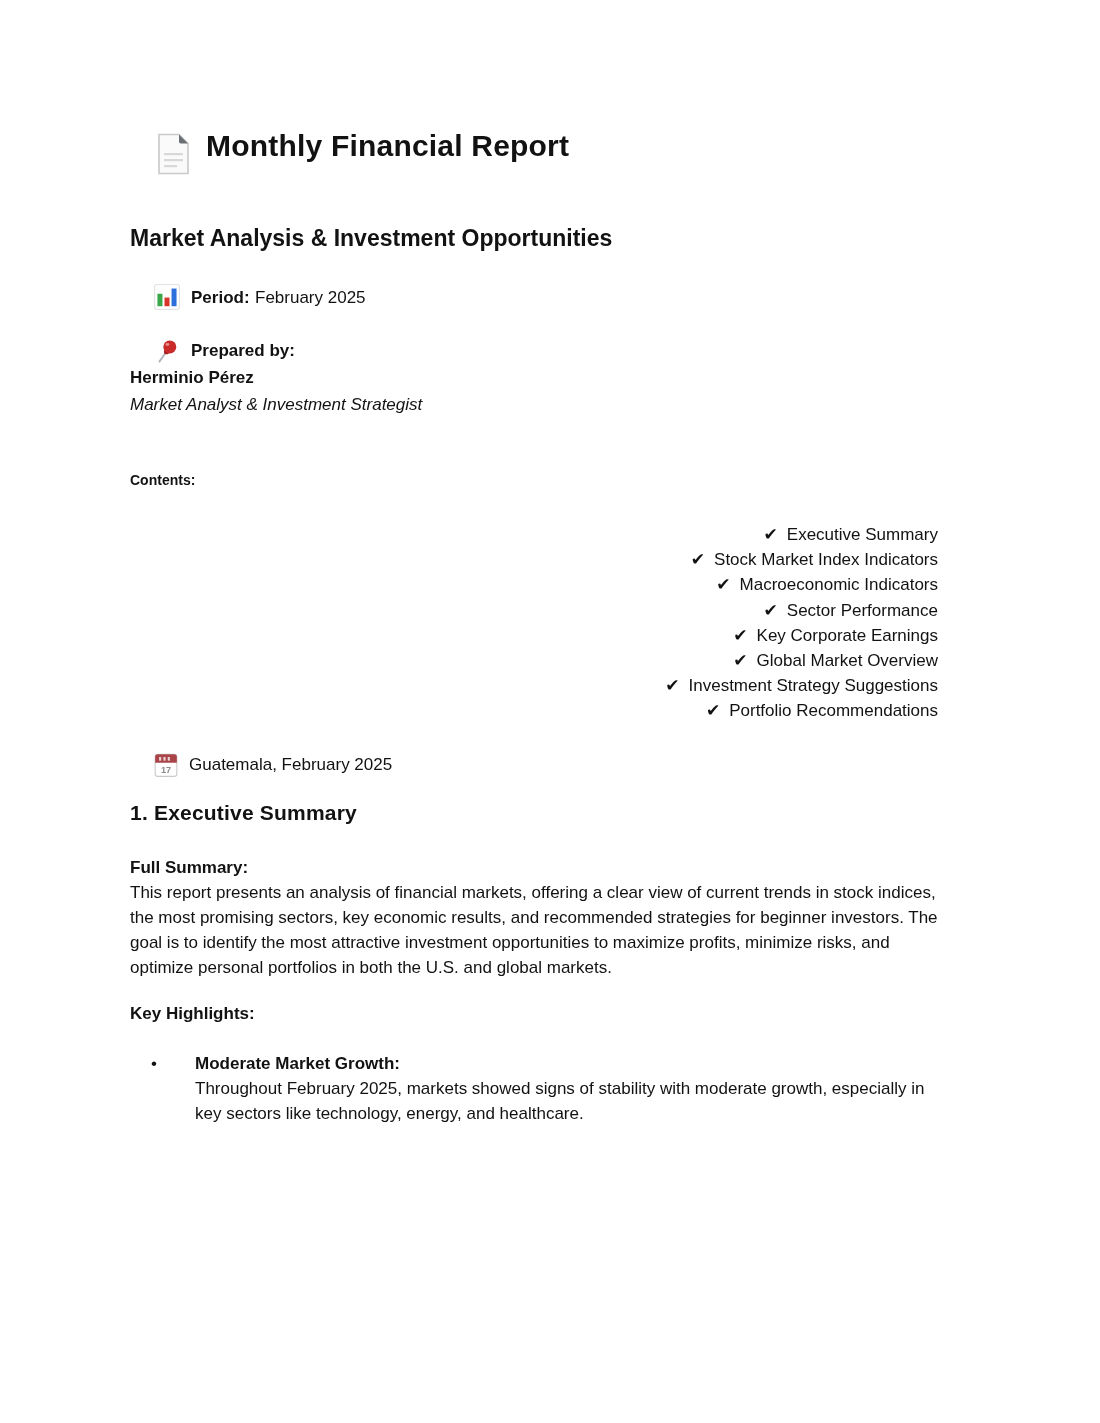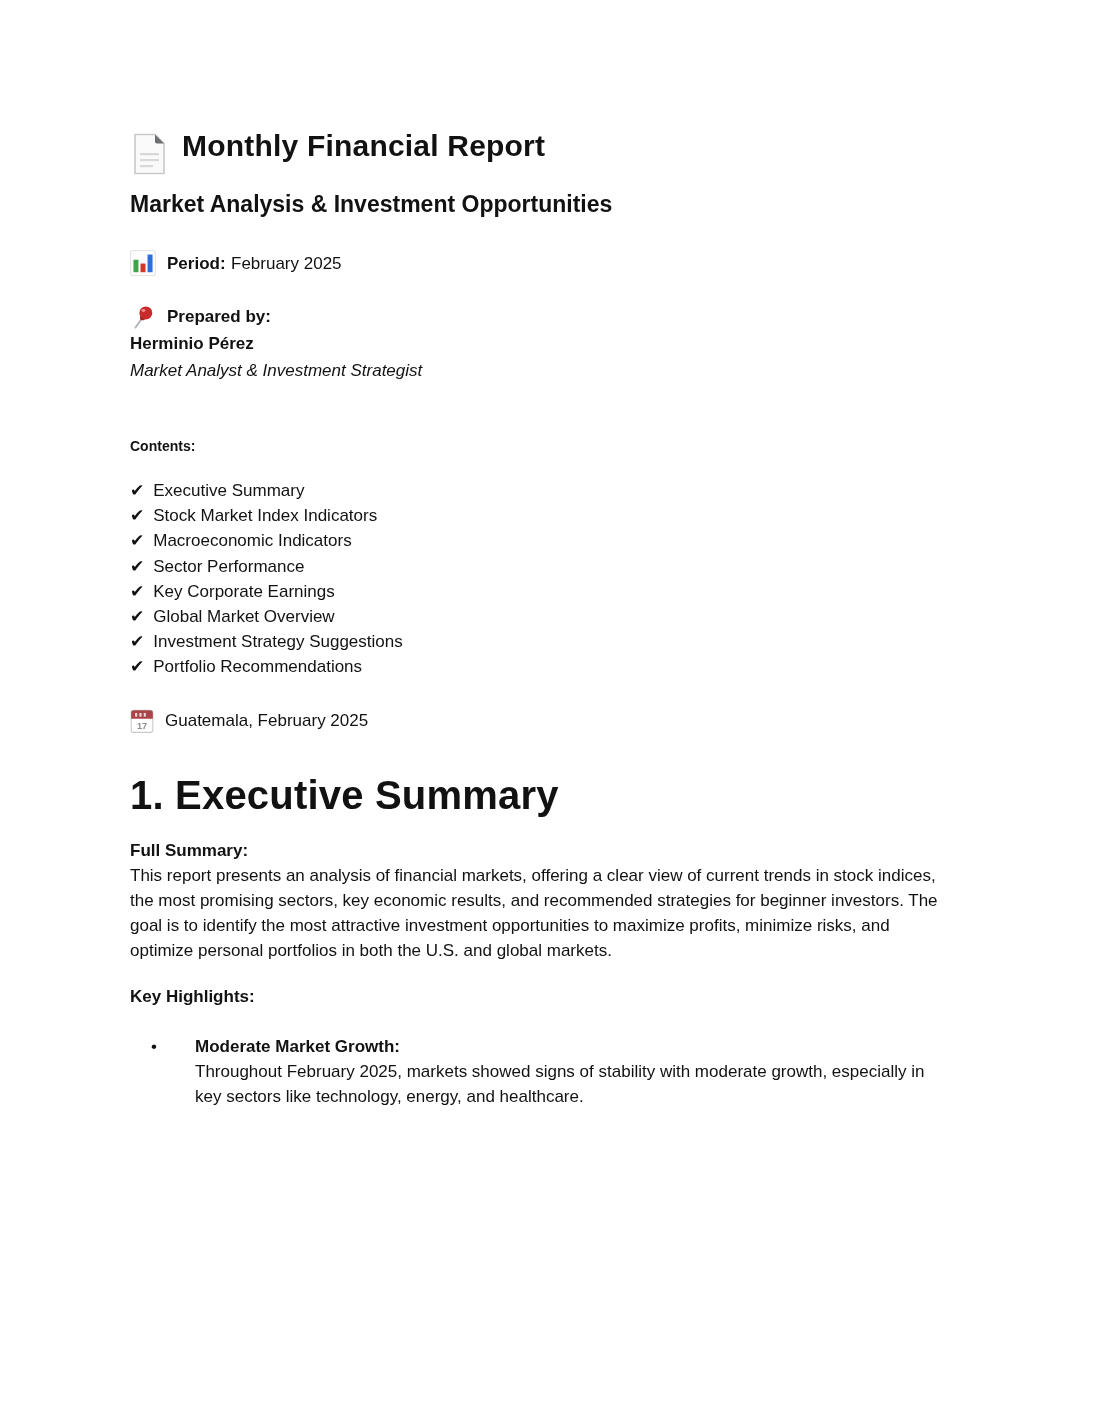--- a/index.html
+++ b/index.html
@@ -7,45 +7,45 @@
   body {
     width: 1100px; height: 1423px; overflow: hidden;
     font-family: "Liberation Sans", "DejaVu Sans", sans-serif;
     color: #121212;
     font-size: 17px; line-height: 25px;
   }
   .content { margin-left: 130px; padding-top: 133px; width: 808px; }
 
   .title-row { display: flex; gap: 15px; }
   .title-row .title-text { font-size: 30px; font-weight: bold; letter-spacing: .2px; }
-  .icon { display: inline-flex; flex: none; align-items: center; justify-content: center; }
+  .icon { display: inline-flex; flex: none; align-items: center; justify-content: center; margin-left: 24px; }
   .icon svg { display: block; }
 
-  .subtitle { margin-top: 17px; font-size: 23px; font-weight: bold; }
+  .subtitle { margin-top: 51px; font-size: 23px; font-weight: bold; }
 
   .meta-row { display: flex; align-items: center; gap: 11px; }
   .period-row { margin-top: 33px; }
   .meta-row strong { font-weight: bold; }
   .label-gap { margin-right: .32em; }
 
   .prepared-block { margin-top: 27px; line-height: 27px; }
   .prepared-head { display: flex; align-items: center; gap: 11px; font-weight: bold; }
   .prepared-role { font-style: italic; }
 
   .contents-heading { margin-top: 50px; font-size: 14px; font-weight: bold; }
 
-  .checklist { list-style: none; margin-top: 19px; }
+  .checklist { list-style: none; margin-top: 29px; text-align: right; }
   .checklist li { line-height: 25.2px; }
   .check-glyph { font-weight: bold; margin-right: 9px; }
 
   .tools-row { margin-top: 29px; }
   .location-row { margin-top: 28px; }
   .inline-wrap { display: inline; }
 
-  .section-heading { margin-top: 49px; font-size: 40px; font-weight: bold; letter-spacing: .2px; }
+  .section-heading { margin-top: 22px; font-size: 21px; font-weight: bold; letter-spacing: .2px; }
 
   .body-para { margin-top: 30px; }
   .block-label { display: block; font-weight: bold; }
   .kh-para { margin-top: 21px; font-weight: bold; }
 
   .highlights { list-style: none; margin-top: 25px; }
   .highlights li { position: relative; padding-left: 65px; }
   .bullet-glyph { position: absolute; left: 21px; top: 0; }
 </style>
 </head>

